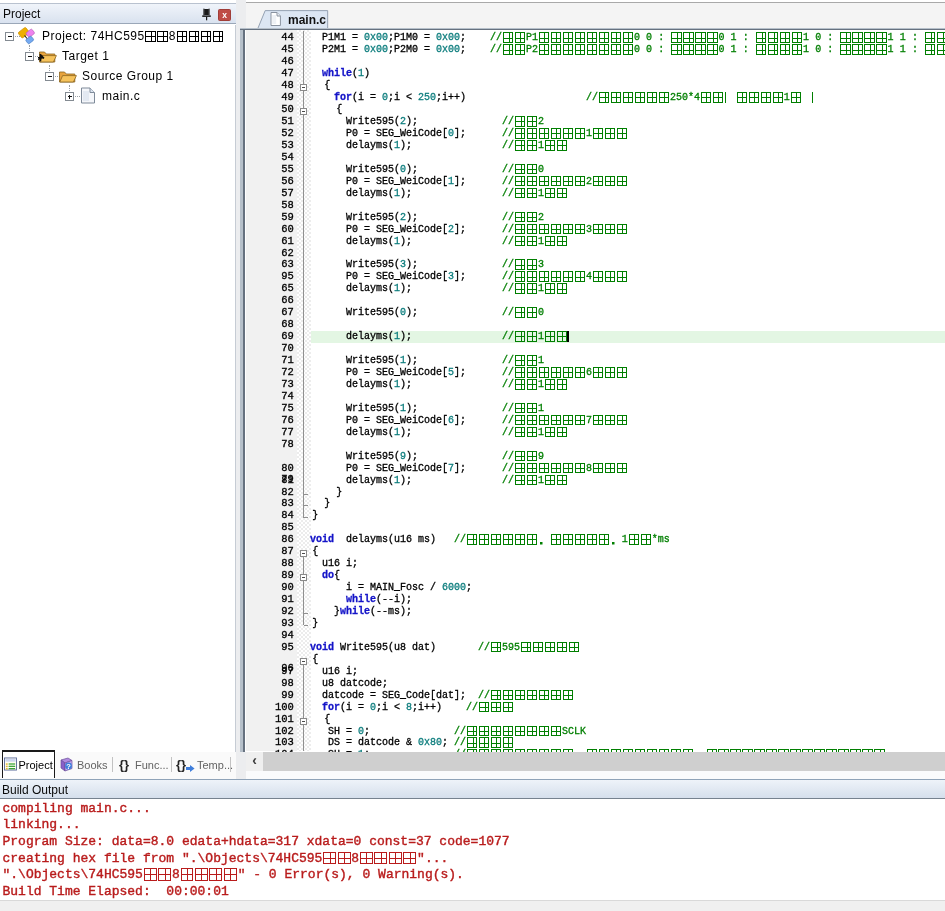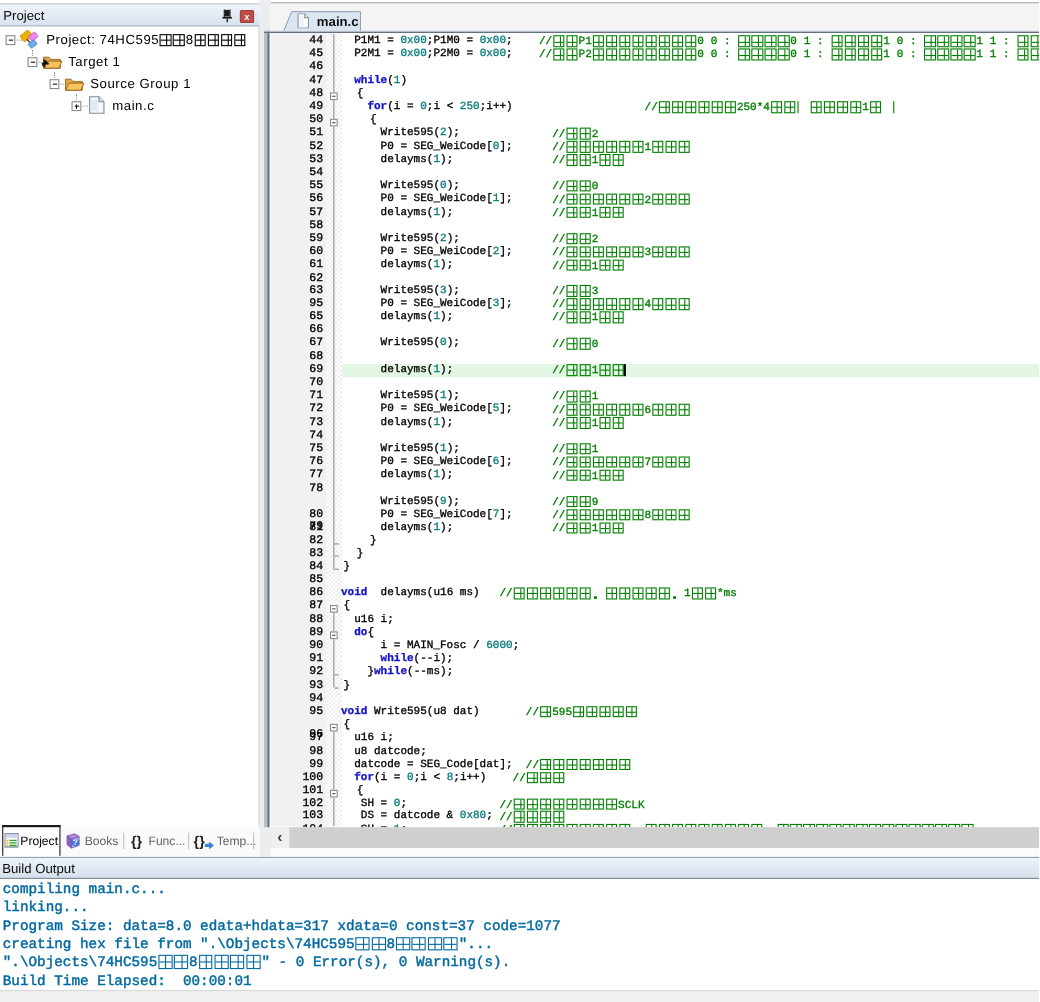--- a/index.html
+++ b/index.html
@@ -68,21 +68,21 @@
 
 #hsb{position:absolute;left:246px;top:752px;width:699px;height:19px;background:#cfcfcf}
 #hsbbtn{position:absolute;left:246px;top:752px;width:17px;height:19px;background:#efefef;color:#3c3c3c;
  font:bold 14px/17px "Liberation Sans",sans-serif;text-align:center}
 #hsbgap{position:absolute;left:246px;top:771px;width:699px;height:9px;background:#fafbfc}
 
 #bohdr{position:absolute;left:0;top:779px;width:945px;height:19.5px;
  background:linear-gradient(#eef3f9,#d5dfec);border-top:1px solid #8fa3b8;border-bottom:1px solid #76828f}
 #bohdr .t{position:absolute;left:2px;top:3px;font-size:12px;color:#0a0a0a}
 #boarea{position:absolute;left:0;top:800px;width:945px;height:100px;background:#fff}
-.bl{position:absolute;left:2.5px;height:16px;font:13px/13.8px "Liberation Mono",monospace;color:#0369a1;white-space:pre;-webkit-text-stroke:0.4px}
+.bl{position:absolute;left:2.5px;height:16px;font:13px/13.8px "Liberation Mono",monospace;color:#b91c1c;white-space:pre;-webkit-text-stroke:0.4px}
 
 #status{position:absolute;left:0;top:900px;width:945px;height:11px;background:#f0f0f0;border-top:1px solid #d9d9d9}
 
 #tlw{position:absolute;left:0;top:0;width:236px;height:3px;background:#fff}
 svg{display:block}
 </style></head><body>
 <div id="pg">
 
   <div id="split"></div>
 

